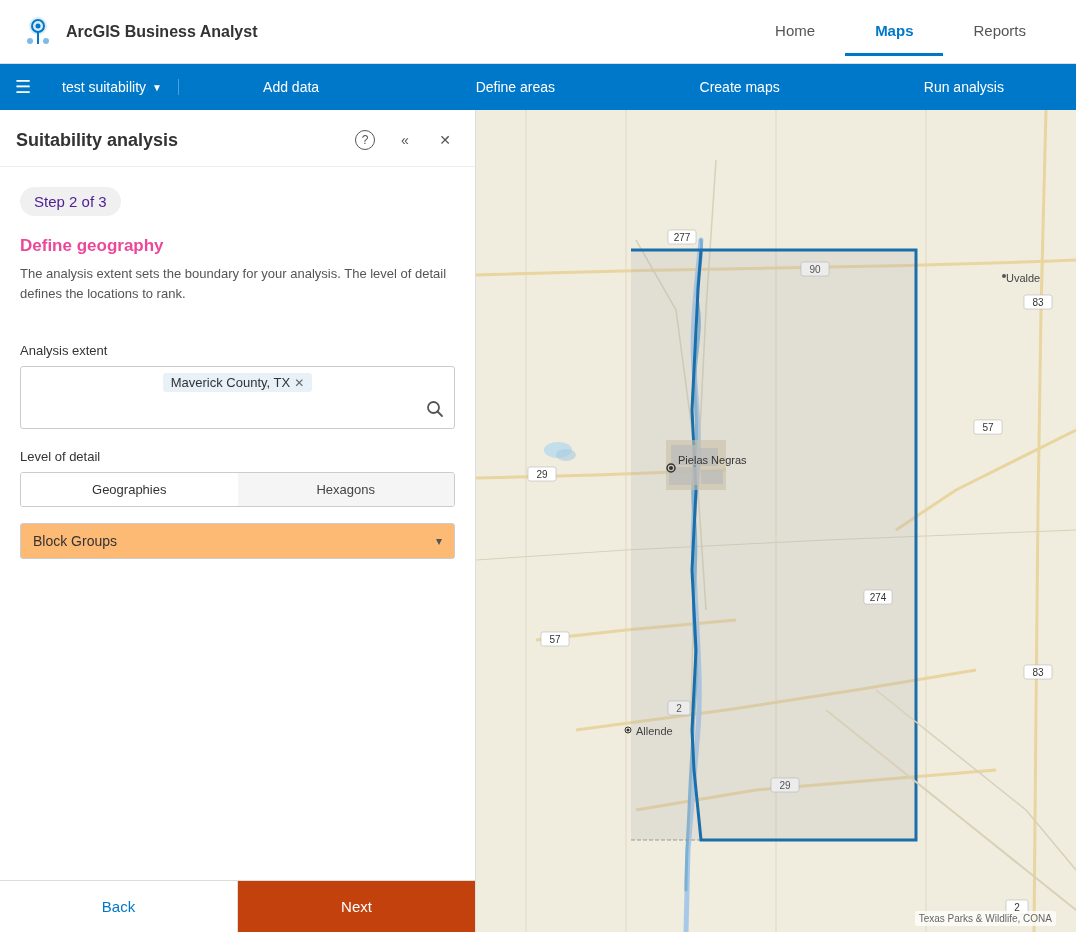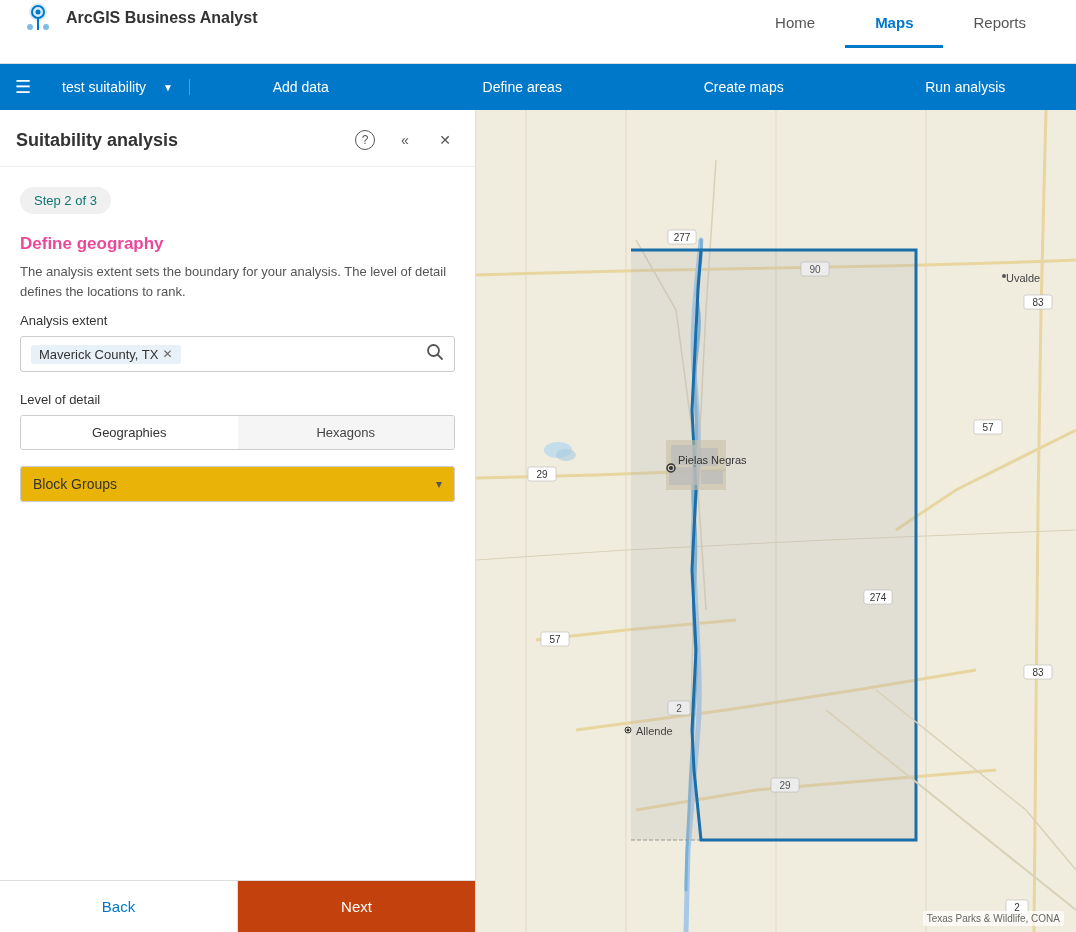--- a/index.html
+++ b/index.html
@@ -1,20 +1,20 @@
 <!DOCTYPE html>
 <html><head>
   <meta charset="utf-8">
   <style>
     * { margin: 0; padding: 0; box-sizing: border-box; }
     body { font-family: 'Segoe UI', Arial, sans-serif; width: 1076px; height: 932px; overflow: hidden; background: #fff; }
 
     
     .top-nav {
-      display: flex; align-items: flex-start; height: 64px;
+      display: flex; align-items: center; height: 64px;
       border-bottom: 1px solid #ddd; background: #fff; padding: 0 20px;
     }
     .logo-area { display: flex; align-items: center; gap: 10px; margin-right: auto; }
     .logo-icon { width: 36px; height: 36px; }
     .app-title { font-size: 16px; color: #333; font-weight: 400; }
     .app-title span { font-weight: 600; }
     .nav-links { display: flex; gap: 0; }
     .nav-link {
       padding: 0 30px; height: 48px; display: flex; align-items: center;
       font-size: 15px; color: #555; cursor: pointer; border-bottom: 3px solid transparent;
@@ -24,21 +24,21 @@
 
     
     .toolbar {
       display: flex; align-items: center; height: 46px; background: #0078ca;
     }
     .toolbar-menu-btn {
       width: 46px; height: 46px; display: flex; align-items: center; justify-content: center;
       color: #fff; cursor: pointer; font-size: 18px;
     }
     .toolbar-app-name {
-      display: flex; align-items: center; gap: 17px; padding: 0 16px;
+      display: flex; align-items: center; gap: 6px; padding: 0 16px;
       color: #fff; font-size: 14px; cursor: pointer; border-right: 1px solid rgba(255,255,255,0.3);
     }
     .toolbar-app-name .chevron { font-size: 10px; }
     .toolbar-items { display: flex; flex: 1; }
     .toolbar-item {
       flex: 1; height: 46px; display: flex; align-items: center; justify-content: center;
       color: #fff; font-size: 14px; cursor: pointer;
     }
 
     
@@ -57,31 +57,31 @@
     .panel-header-icons { display: flex; gap: 12px; align-items: center; }
     .header-icon-btn {
       width: 28px; height: 28px; display: flex; align-items: center; justify-content: center;
       cursor: pointer; color: #555; font-size: 14px; border-radius: 2px;
     }
 
     .panel-body { flex: 1; padding: 20px 20px; overflow-y: auto; }
 
     .step-badge {
       display: inline-block; padding: 6px 14px; background: #f0f0f0;
-      border-radius: 20px; font-size: 13px; color: #0f766e; margin-bottom: 20px;
+      border-radius: 20px; font-size: 15px; color: #4c1d95; margin-bottom: 20px;
     }
 
     .section-title { font-size: 17px; font-weight: 700; color: #ec4899; margin-bottom: 8px; }
-    .section-desc { font-size: 13px; color: #555; line-height: 1.5; margin-bottom: 12px; }
+    .section-desc { font-size: 13px; color: #555; line-height: 1.5; margin-bottom: 40px; }
 
     .field-label { font-size: 13px; color: #333; margin-bottom: 8px; font-weight: 500; }
 
     .analysis-extent-input {
       display: flex; align-items: center; border: 1px solid #ccc; border-radius: 3px;
-      padding: 6px 10px; gap: 8px; margin-bottom: 20px; flex-wrap: wrap;
+      padding: 6px 10px; gap: 8px; margin-bottom: 20px; flex-wrap: wrap; flex-direction: column;
     }
     .tag {
       display: flex; align-items: center; gap: 4px; background: #e8f0f8;
       border-radius: 3px; padding: 2px 8px; font-size: 13px; color: #333;
     }
     .tag-remove { cursor: pointer; color: #666; font-size: 12px; }
     .search-icon-inline { margin-left: auto; color: #666; cursor: pointer; font-size: 16px; }
 
     .lod-section { margin-bottom: 20px; }
     .lod-tabs {
@@ -90,41 +90,41 @@
     }
     .lod-tab {
       flex: 1; padding: 9px; text-align: center; font-size: 13px; cursor: pointer;
       background: #f5f5f5; color: #444; border: none; outline: none;
     }
     .lod-tab.active { background: #fff; color: #333; font-weight: 500; }
 
     .dropdown-select {
       display: flex; align-items: center; border: 1px solid #ccc; border-radius: 3px;
       padding: 9px 12px; cursor: pointer; font-size: 14px; color: #333;
-      background: #eab308; justify-content: space-between;
+      background: #fdba74; justify-content: space-between;
     }
     .dropdown-chevron { color: #555; font-size: 12px; }
 
     
     .panel-footer {
       display: flex; border-top: 1px solid #ddd; height: 52px;
     }
     .footer-btn {
       flex: 1; height: 100%; border: none; font-size: 15px; cursor: pointer;
       display: flex; align-items: center; justify-content: center;
     }
     .footer-btn.back { background: #fff; color: #0078ca; border-right: 1px solid #ddd; }
     .footer-btn.next { background: #c2410c; color: #fff; font-weight: 400; }
 
     
     .map-area { flex: 1; position: relative; background: #f0edde; overflow: hidden; }
     .map-svg { width: 100%; height: 100%; }
 
     .map-attribution {
-      position: absolute; bottom: 6px; right: 12px;
+      position: absolute; bottom: 6px; right: 20px;
       font-size: 10px; color: #666; background: rgba(255,255,255,0.7);
       padding: 2px 4px; border-radius: 2px;
     }
   </style>
 </head>
 <body>
 
 <div class="top-nav">
   <div class="logo-area">
     <svg class="logo-icon" viewBox="0 0 36 36">

